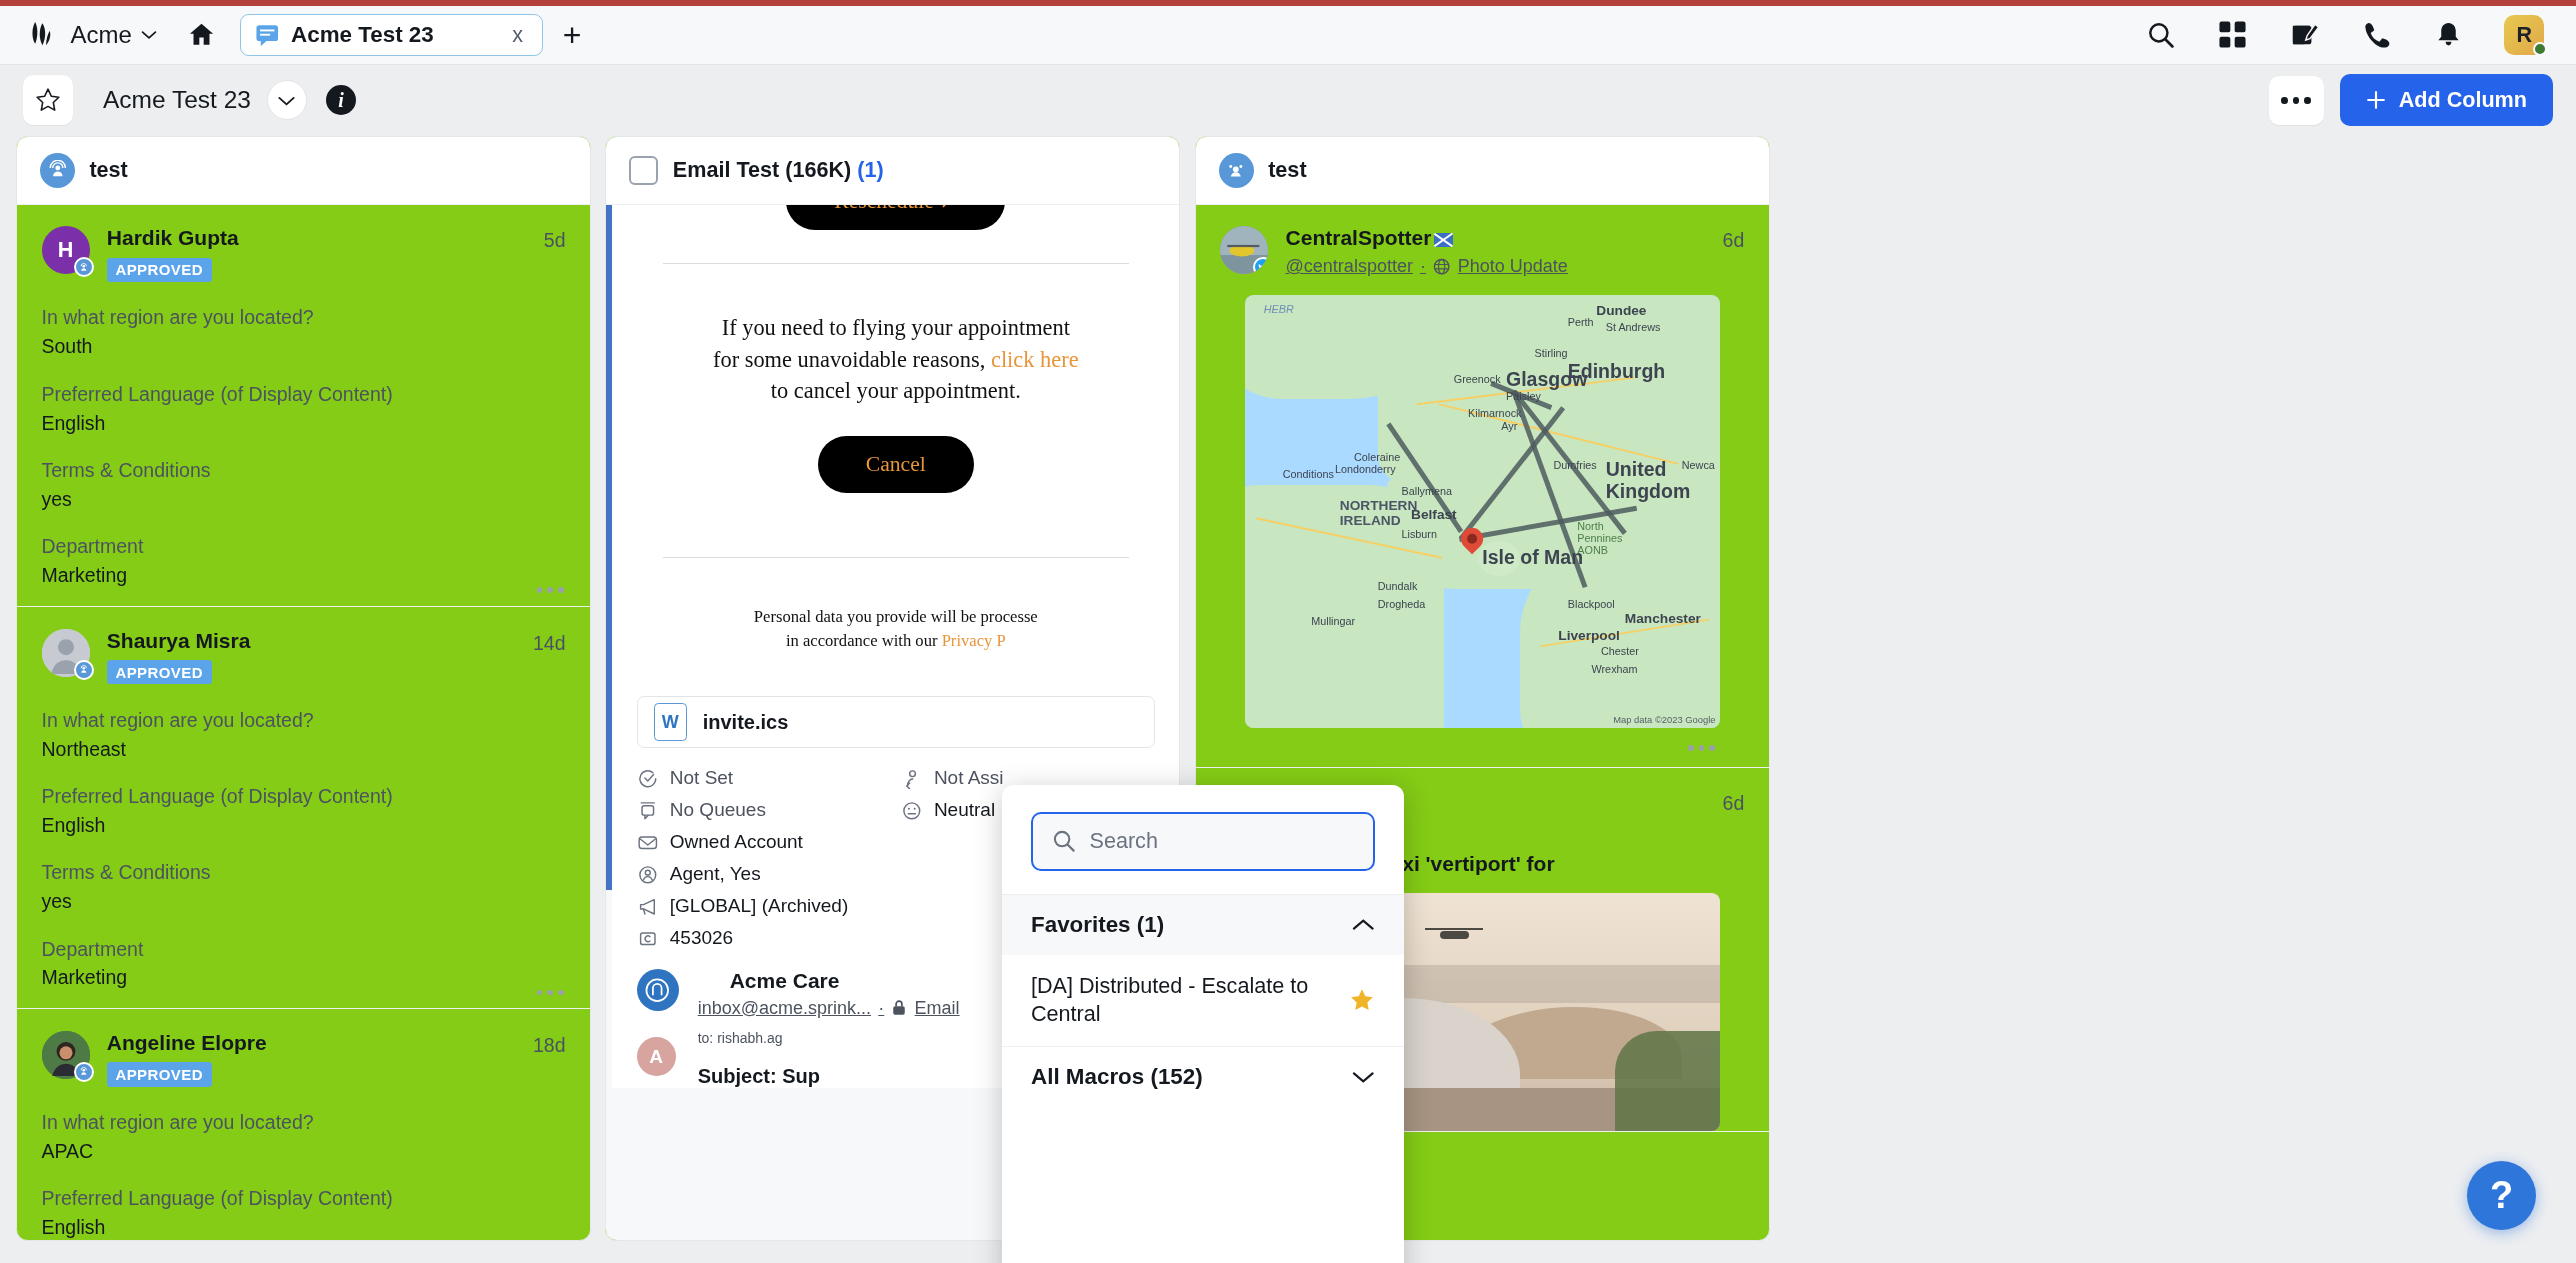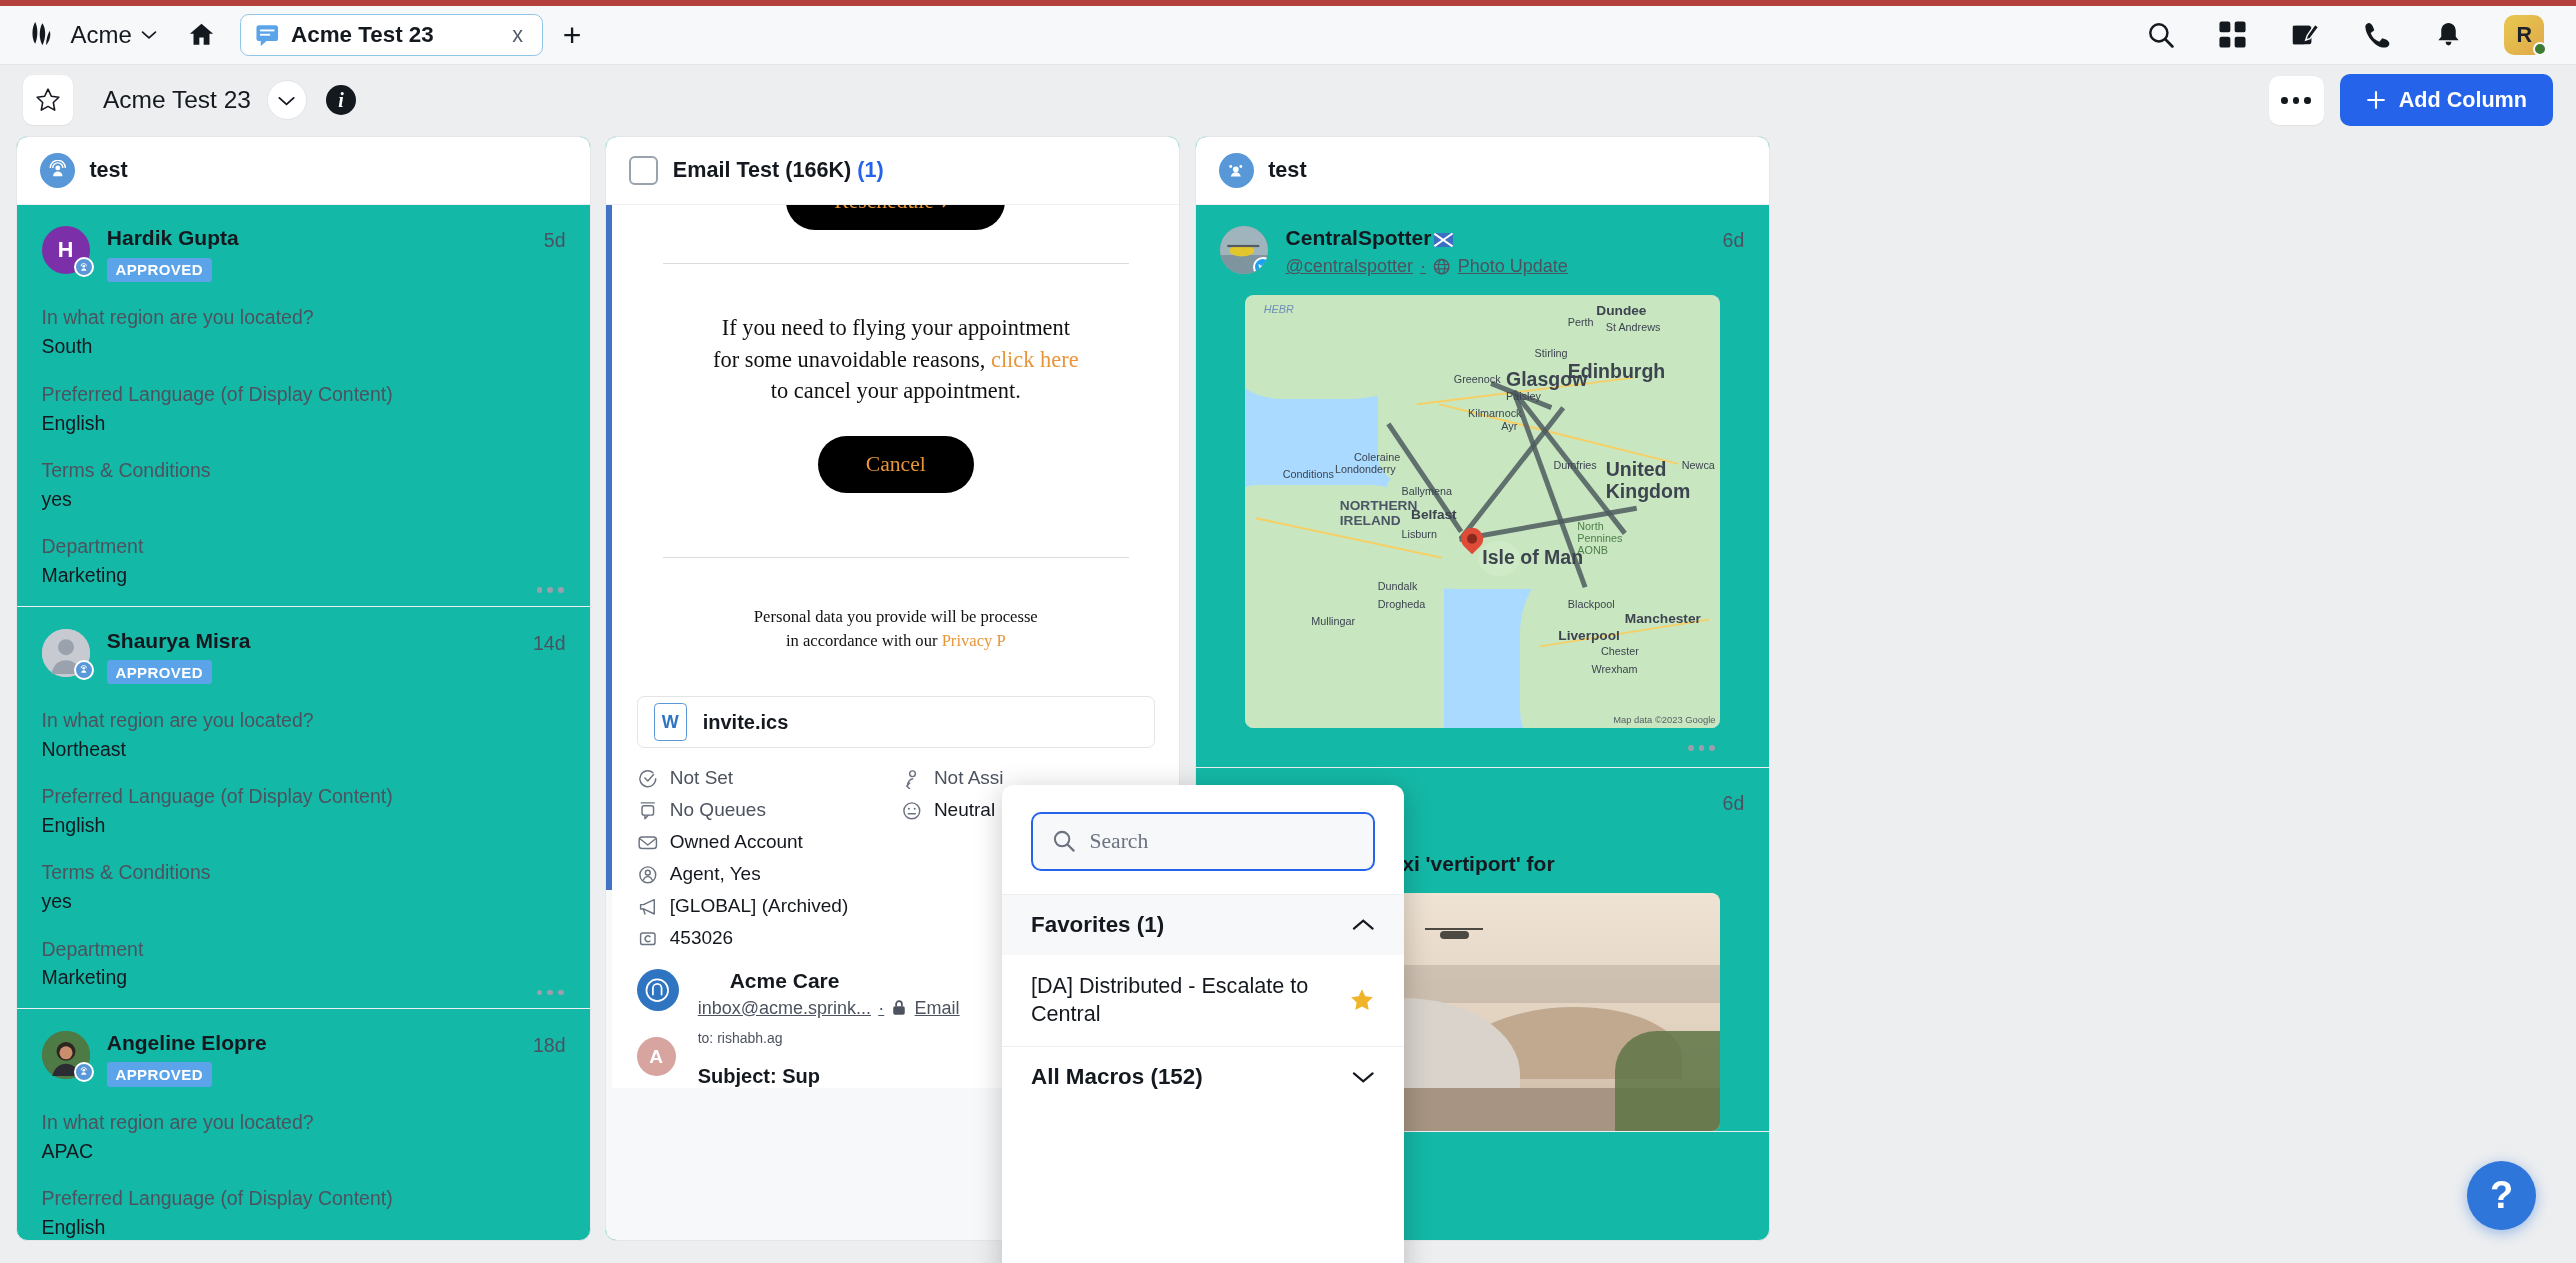--- a/index.html
+++ b/index.html
@@ -78,21 +78,21 @@
   .add-col-btn {
     height: 52px; background: #2563eb; color:#fff; border-radius: 10px;
     display:flex; align-items:center; gap: 13px; padding: 0 26px;
     font-size: 21.6px; font-weight: 600; cursor: pointer; border: none;
     font-family: "Liberation Sans", sans-serif;
   }
 
   
   .board { display: flex; gap: 14.4px; padding: 0 16px; align-items: flex-start; position: relative; }
   .column {
-    width: 575px; background: #14b8a6; border-radius: 11.5px; overflow: hidden;
+    width: 575px; background: #84cc16; border-radius: 11.5px; overflow: hidden;
     border: 0.7px solid #e5e7ea; height: 1105px; position: relative;
   }
   .col-head {
     height: 68px; display:flex; align-items:center; padding: 0 23px; gap: 14.4px;
     border-bottom: 0.7px solid #edeff1; background:#fff;
   }
   .col-head .ico-circle {
     width: 35px; height: 35px; border-radius: 50%; background: #5898d8;
     display:flex; align-items:center; justify-content:center; flex:none;
   }
@@ -207,21 +207,21 @@
     background:#fff; border-radius: 11.5px; box-shadow: 0 5.8px 29px rgba(0,0,0,.22);
     overflow: hidden; z-index: 40;
   }
   .macro-search-wrap { padding: 27px 29px 23px 29px; }
   .macro-search {
     height: 59px; border: 2.2px solid #2563eb; border-radius: 10px; background:#f7f8f9;
     display:flex; align-items:center; gap: 13px; padding: 0 19px;
   }
   .macro-search input {
     border:none; outline:none; background:transparent; font-size: 21.6px; color: #14181f;
-    font-family: Liberation Serif, serif; width: 100%;
+    font-family: Liberation Sans, sans-serif; width: 100%;
   }
   .macro-search input::placeholder { color: #6b7280; }
   .macro-sect {
     height: 61px; background:#f7f8f9; display:flex; align-items:center; justify-content:space-between;
     padding: 0 29px; cursor: pointer; border-top: 0.7px solid #edeff1;
   }
   .macro-sect.white { background:#fff; }
   .macro-sect .s-label { font-size: 22.4px; font-weight: 700; color: #14181f; }
   .macro-item {
     padding: 17.3px 29px; display:flex; align-items:center; gap: 26px; cursor:pointer;

